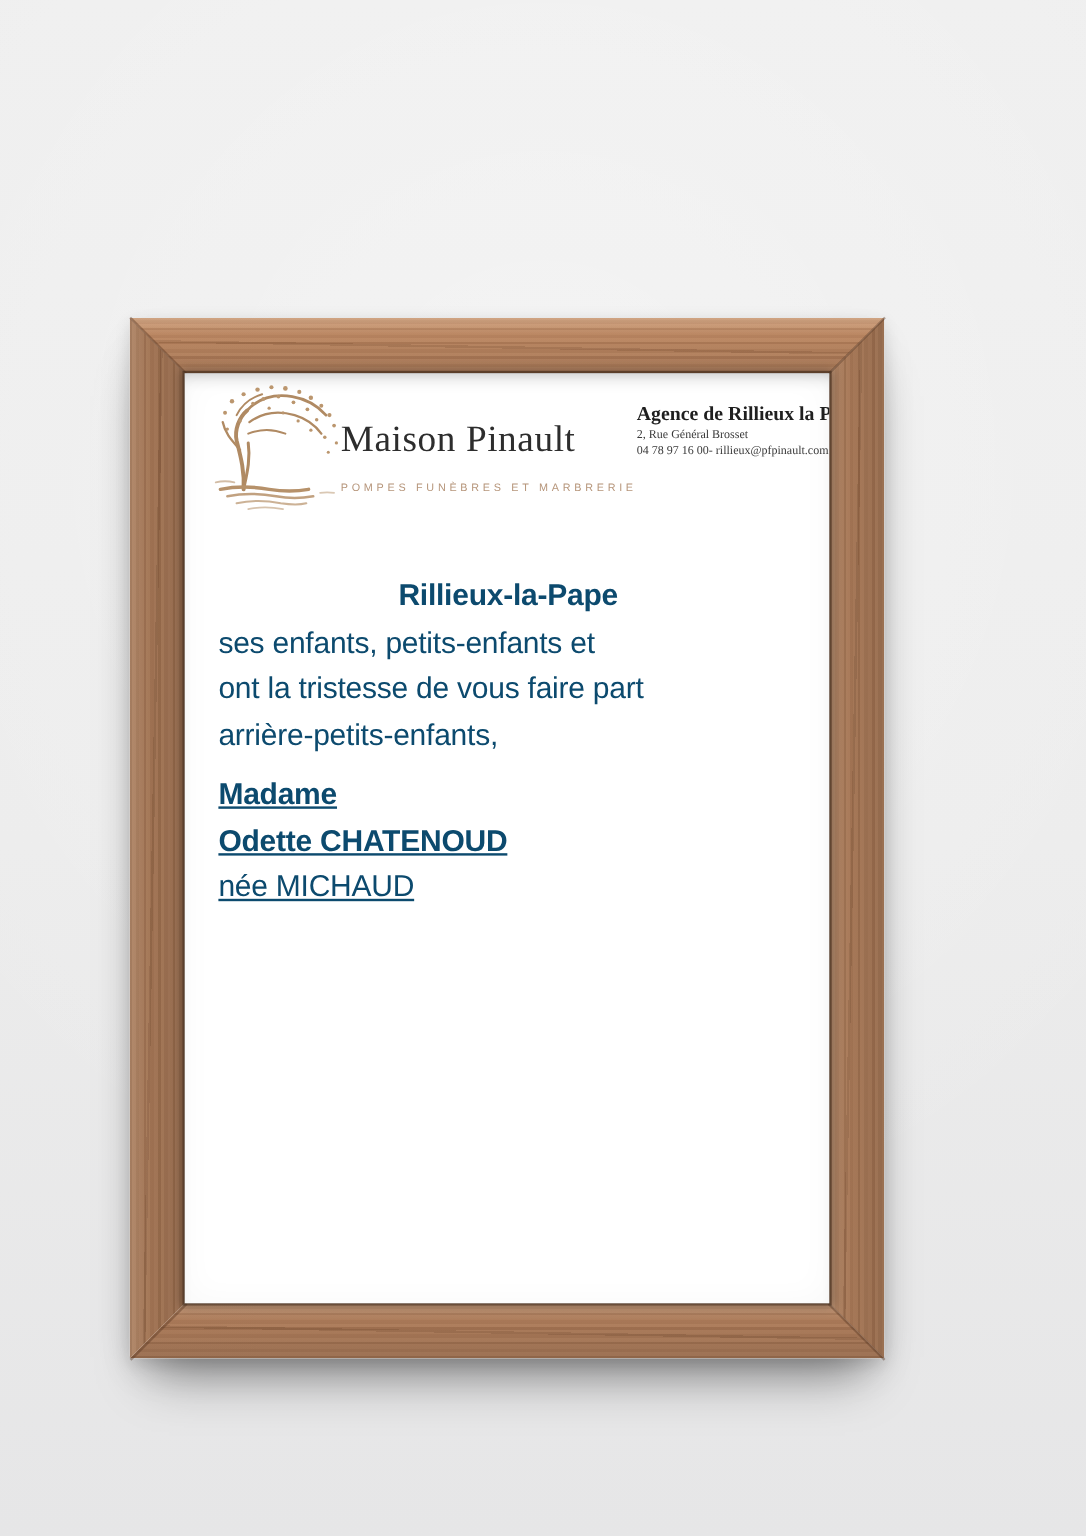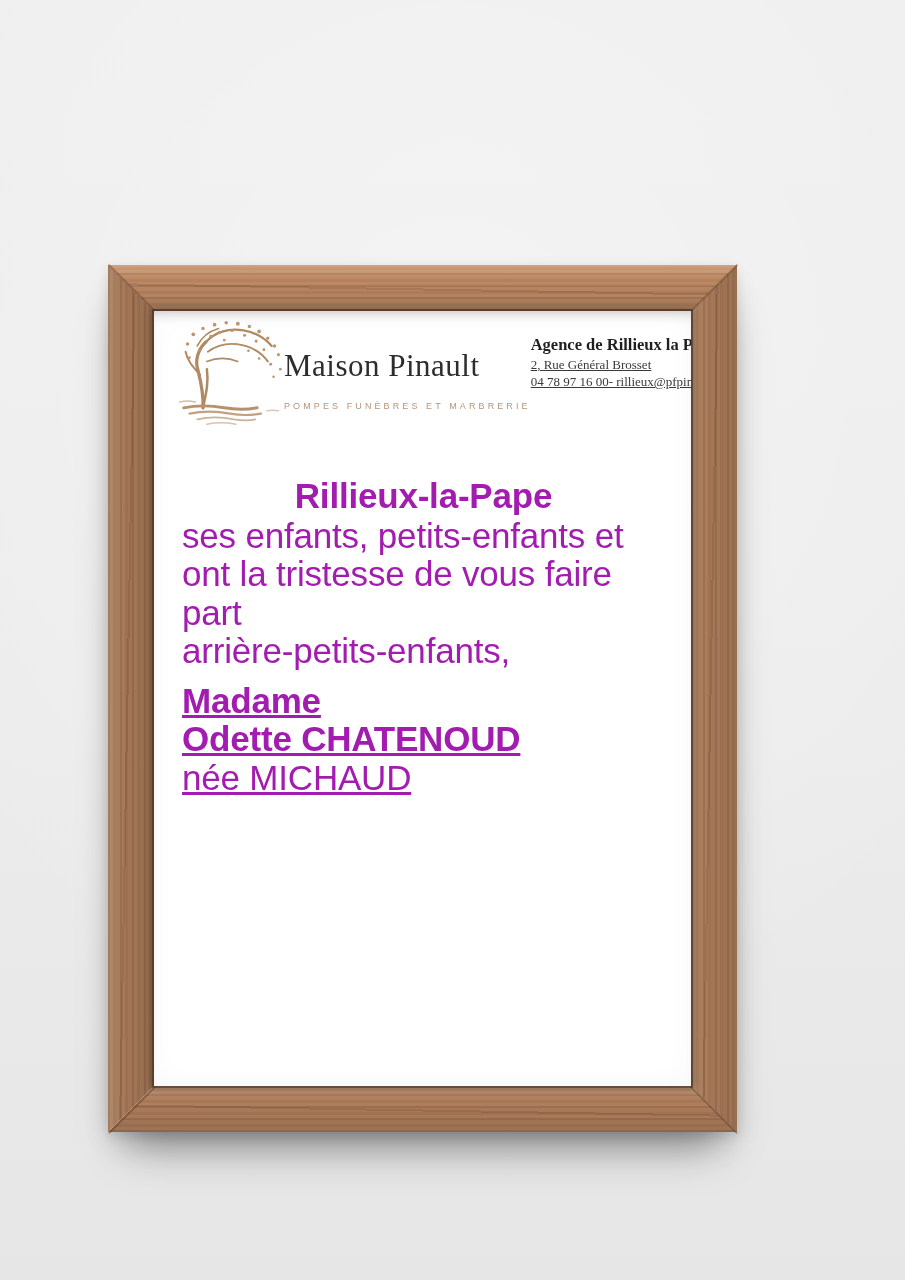--- a/index.html
+++ b/index.html
@@ -85,24 +85,24 @@
   .brand-tagline {
     font-family:"Liberation Sans", sans-serif;
     font-size:9px; letter-spacing:3.1px; color:#b6957a; margin-top:18px; white-space:nowrap;
   }
   .agency {
     margin-left:auto; margin-top:16px;
     font-family:"Liberation Serif", serif; color:#3a3a3a;
     max-width:212px;
   }
   .agency-title { font-weight:bold; font-size:16.5px; color:#1f1f1f; line-height:1.25; white-space:nowrap; }
-  .agency-line  { font-size:13px; line-height:1.32; white-space:nowrap;text-decoration:underline; }
-
-  
-  .notice { color:#a21caf; font-size:35px; line-height:38.5px; letter-spacing:-.2px;margin-top:40px; }
+  .agency-line  { font-size:10px; line-height:1.32; white-space:nowrap; }
+
+  
+  .notice { color:#0c4a6e; font-size:25px; line-height:38.5px; letter-spacing:-.2px;margin-top:40px; }
   .city   { text-align:center; font-weight:bold; margin-top:23px; }
   .intro  { margin-top:1px; }
   .name-block { font-weight:bold; margin-top:11px;text-decoration:underline; }
   .maiden { font-weight:normal; }
   .details { margin-top:16px; }
 </style>
 </head>
 <body>
 
 <div class="wall">

